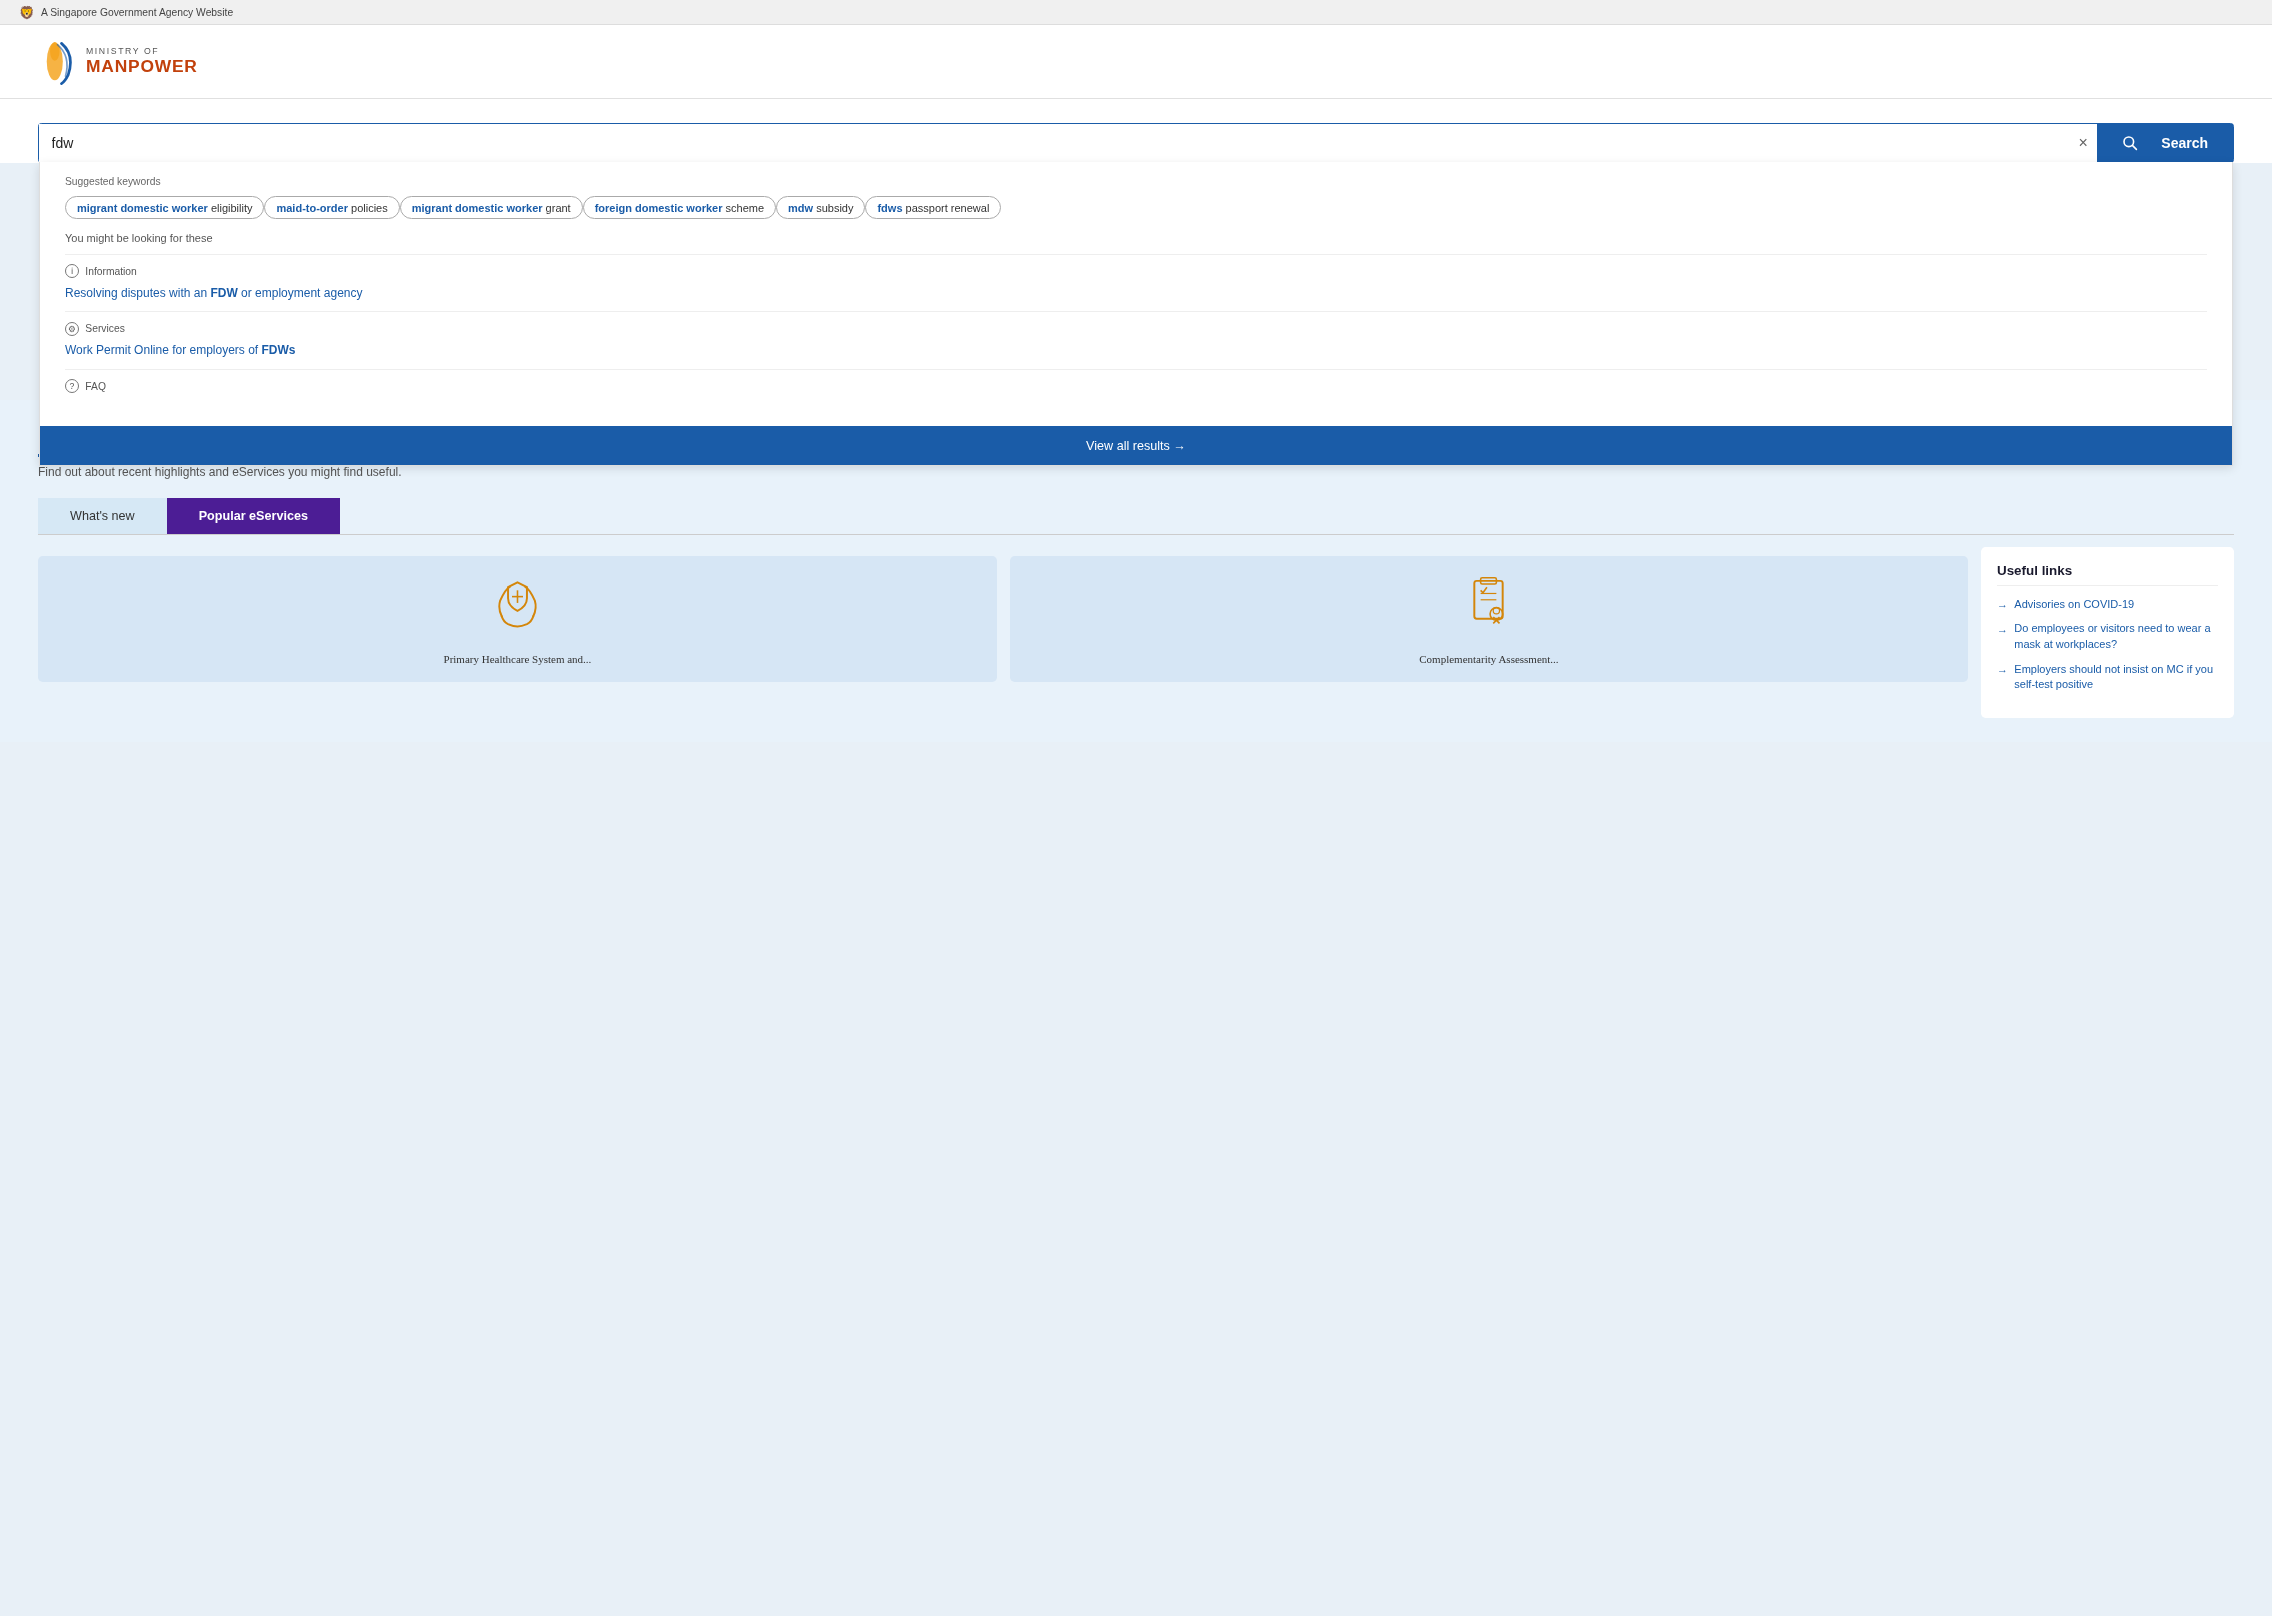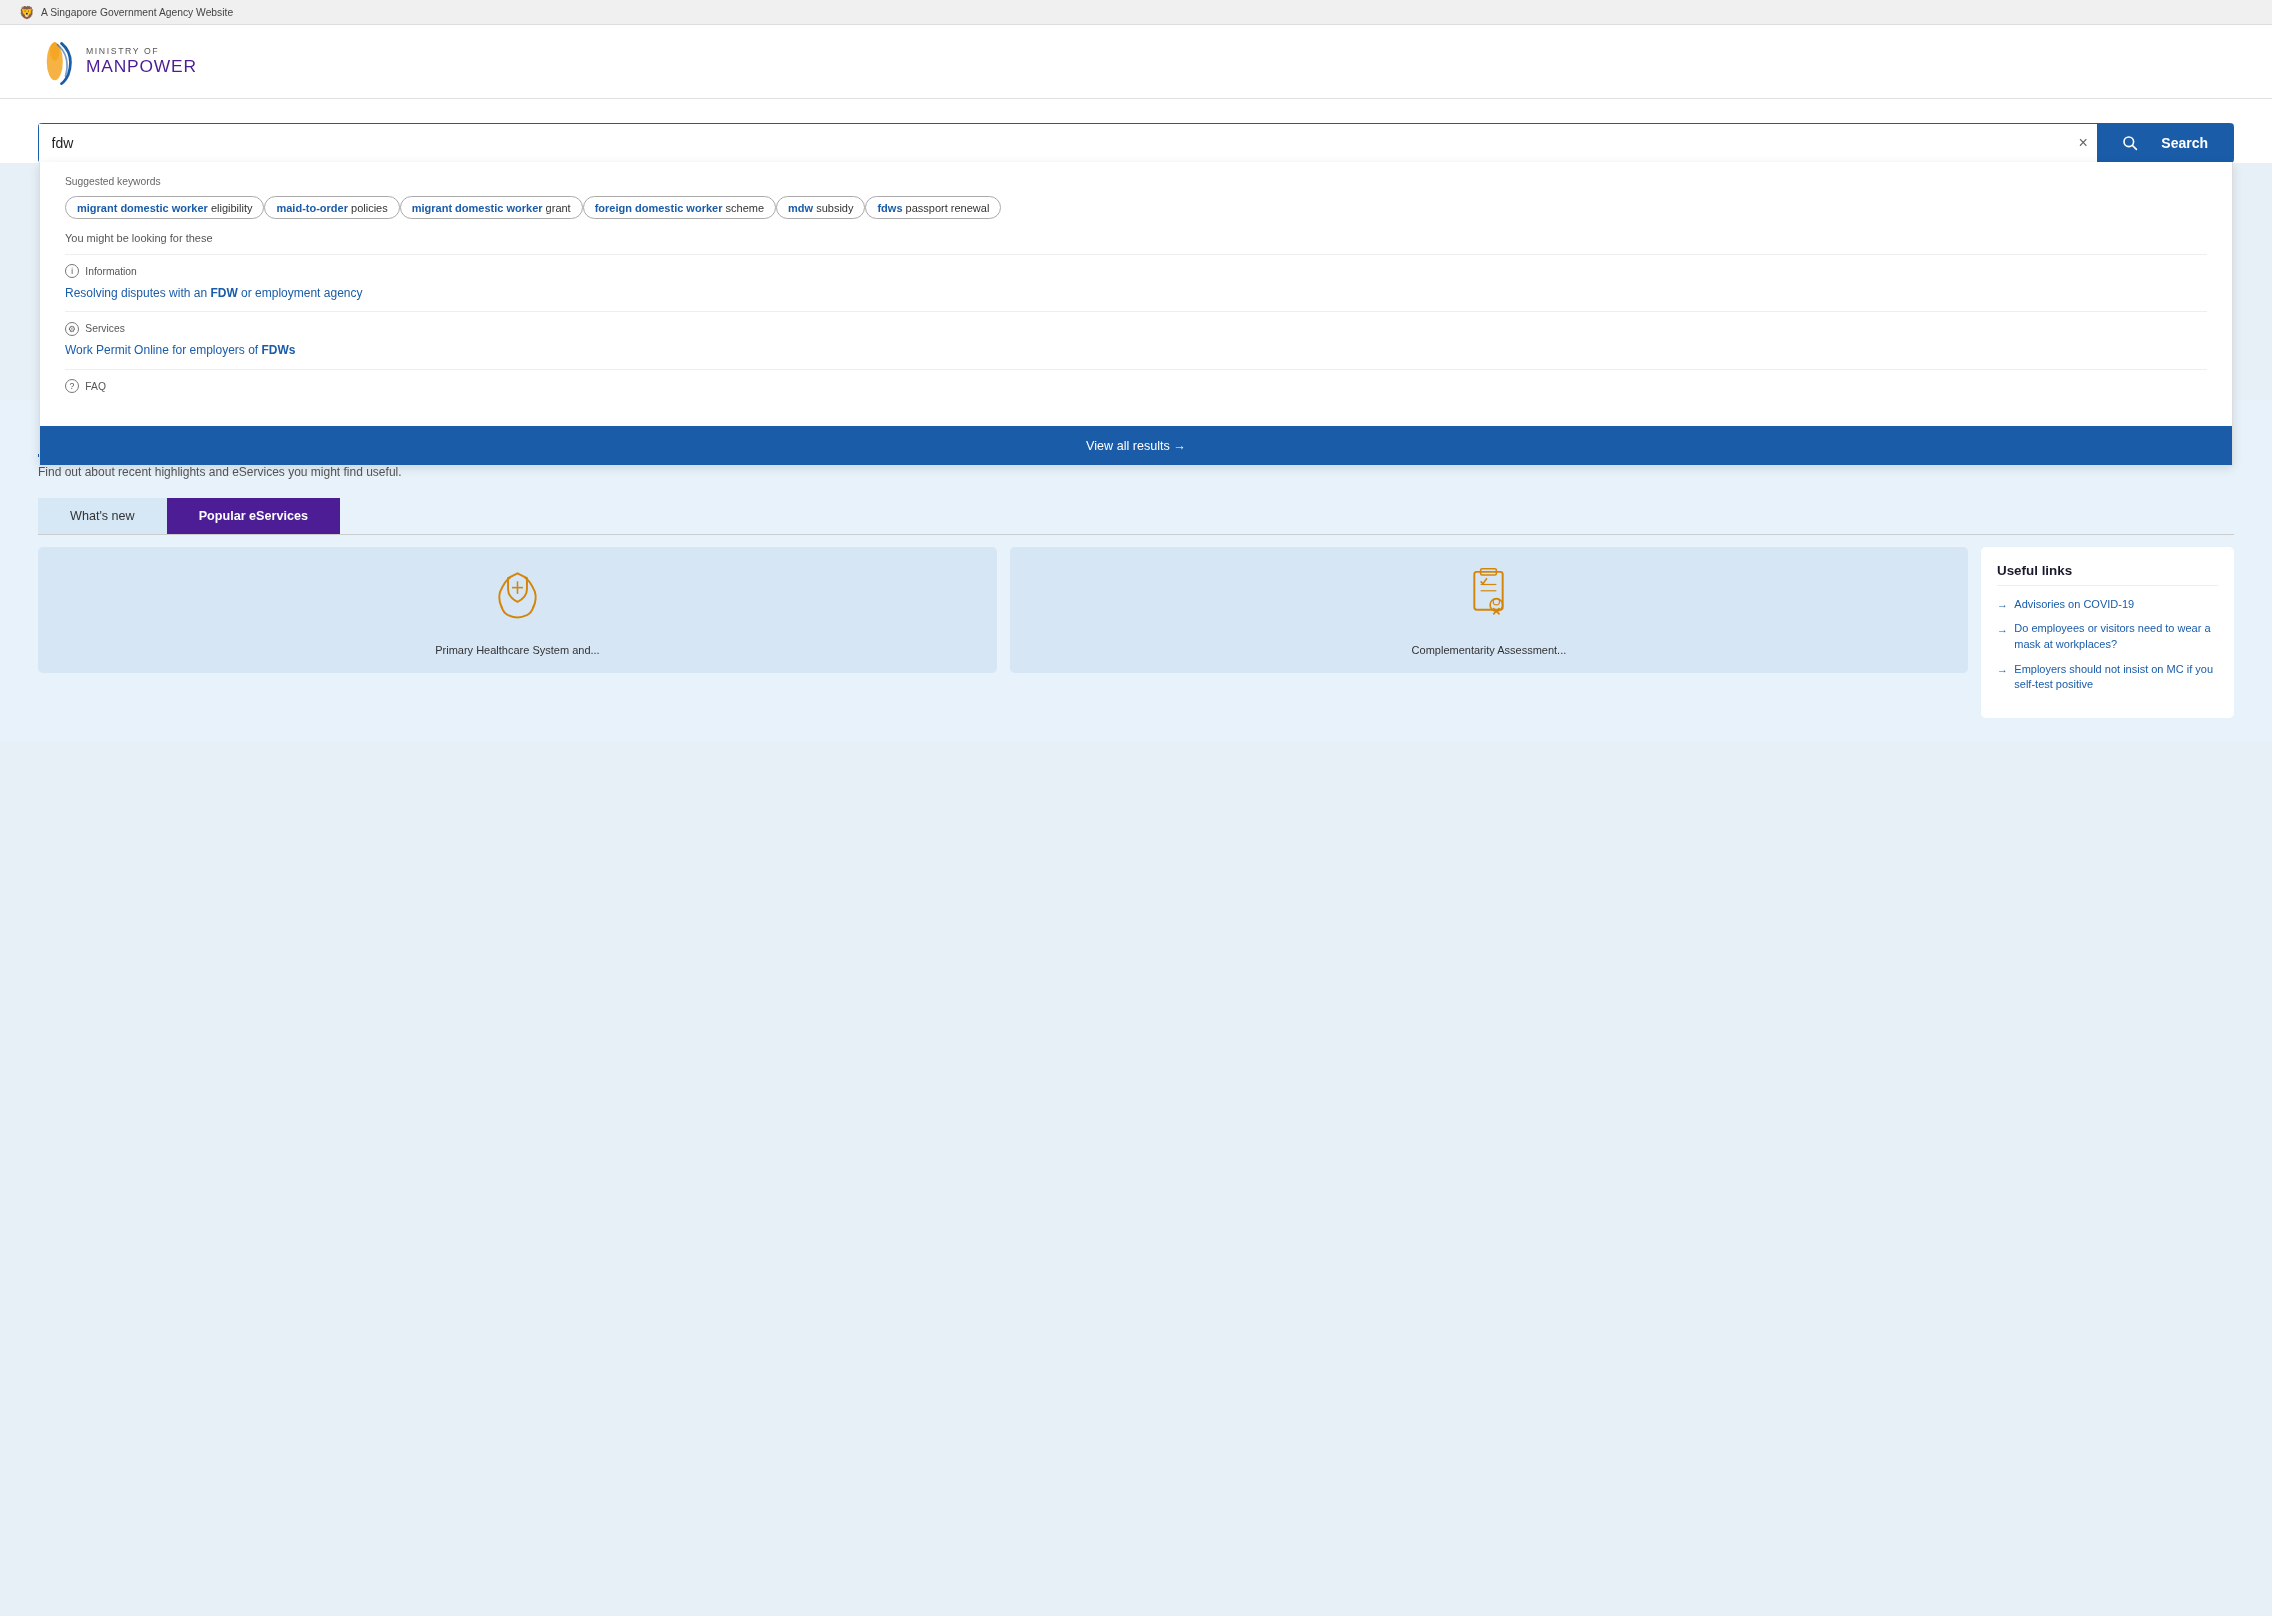--- a/index.html
+++ b/index.html
@@ -47,22 +47,22 @@
       line-height: 1.2;
     }
     .logo-text .ministry-of {
       font-size: 8.7px;
       letter-spacing: 1.6px;
       color: #555;
       font-weight: 400;
     }
     .logo-text .manpower {
       font-size: 17.4px;
-      font-weight: 400;
-      color: #4c1d95;
+      font-weight: 700;
+      color: #c2410c;
       letter-spacing: 0.8px;
     }
 
     
     .search-container {
       background: #fff;
       padding: 24px 38px 0 38px;
       position: relative;
       z-index: 100;
     }
@@ -247,21 +247,22 @@
     }
     .tab.active {
       background: #4c1d95;
       color: #fff;
       font-weight: 600;
     }
 
     .cards-row {
       display: flex;
       gap: 12.6px;
-      margin-top: 0;
+      margin-top: 9px;
+      font-family: Liberation Serif, serif;
     }
     .card {
       background: #d6e6f5;
       border-radius: 4.7px;
       padding: 16px;
       flex: 1;
       min-height: 126px;
       display: flex;
       flex-direction: column;
       align-items: center;

